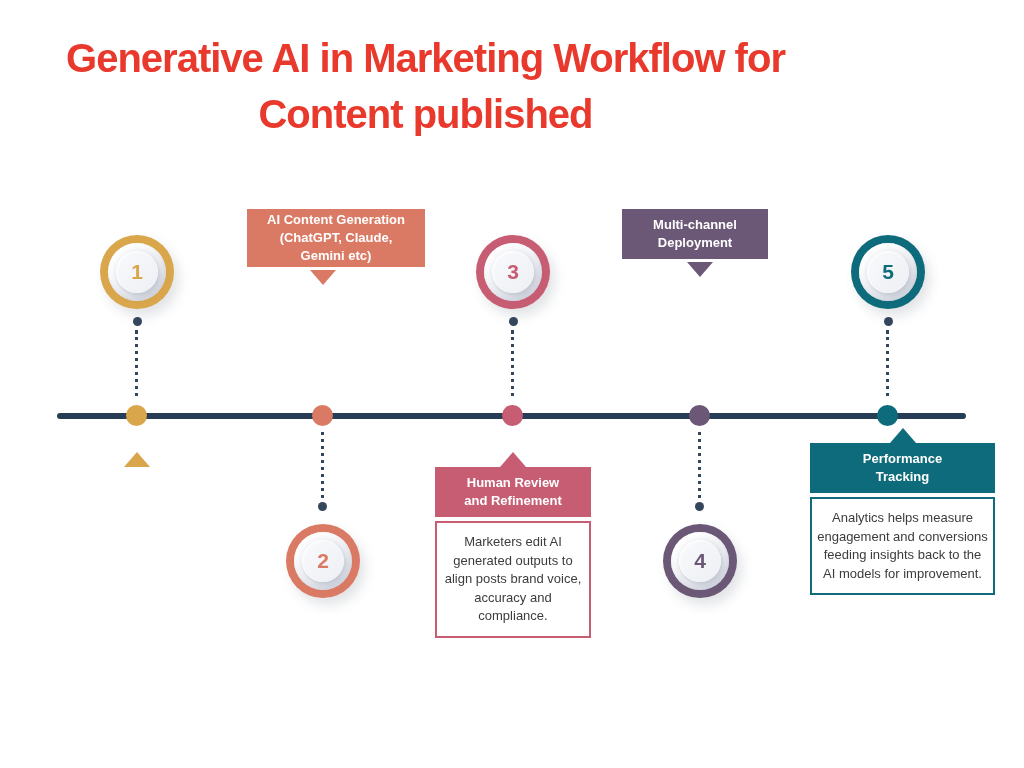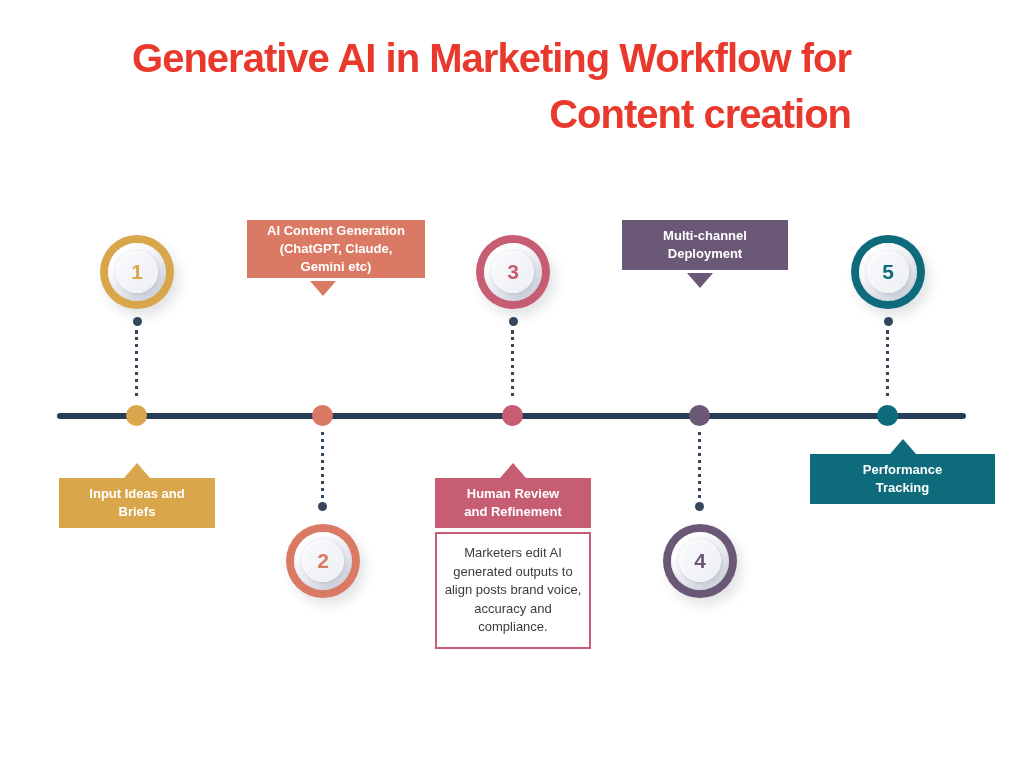--- a/index.html
+++ b/index.html
@@ -3,21 +3,21 @@
 <meta charset="utf-8">
 <style>
   html,body{margin:0;padding:0;background:#ffffff;}
   .canvas{
     position:relative;width:1024px;height:768px;overflow:hidden;background:#ffffff;
     font-family:"Liberation Sans",sans-serif;
     --conn:#34465c;
   }
   
   .title{
-    position:absolute;top:30px;left:0;width:851px;text-align:right;
+    position:absolute;top:30px;left:0;width:851px;text-align:center;
     font-weight:bold;font-size:40px;line-height:56px;letter-spacing:-1px;margin:0;
   }
   
   .timeline{
     position:absolute;left:57px;top:413px;width:909px;height:6px;border-radius:3px;
     background:#273c55;
   }
   .tl-dot{
     position:absolute;width:21px;height:21px;border-radius:50%;
     background:var(--accent);z-index:3;
@@ -41,21 +41,21 @@
     box-shadow:inset -2px -3px 5px rgba(188,193,208,0.55), inset 2px 3px 4px rgba(255,255,255,0.95);
   }
   .disc-inner{
     position:absolute;inset:8px;border-radius:50%;
     background:linear-gradient(135deg,#f9fafc,#edeff4);
     box-shadow:2px 3px 6px rgba(138,146,164,0.5), inset 1px 1px 2px #ffffff;
     display:flex;align-items:center;justify-content:center;
   }
   .num{font-weight:bold;font-size:21px;color:var(--accent);}
   
-  .card{position:absolute;margin-top:11px;}
+  .card{position:absolute;}
   .card-title{
     min-height:50px;padding:2px 4px;box-sizing:border-box;
     background:var(--accent);color:#ffffff;font-weight:bold;font-size:13px;line-height:18px;
     display:flex;align-items:center;justify-content:center;text-align:center;white-space:pre-line;
   }
   .card-body{
     margin-top:4px;background:#ffffff;border:2px solid var(--body-border);
     padding:10px 5px;box-sizing:border-box;
     font-size:13px;line-height:18.5px;color:#3c3c3c;text-align:center;
   }
@@ -70,39 +70,37 @@
     border-left:13px solid transparent;border-right:13px solid transparent;
     border-top:15px solid var(--accent);
   }
 </style>
 </head>
 <body>
 
 <div class="canvas" style="--conn: #34465c;">
 
   <h1 class="title" style="color: rgb(232, 57, 44);"><span>Generative AI in Marketing Workflow for</span><br>
-    <span>Content creation</span></h1>
+    <span>Content published</span></h1>
 
   <div class="timeline" style="background: rgb(39, 60, 85);"></div>
 
   <div style="--accent: #d9a64c; --body-border: #d9a64c;">
     <div class="num-circle" style="left:100px;top:235px;">
       <div class="disc-outer">
         <div class="disc-inner">
           <span class="num">1</span>
         </div>
       </div>
     </div>
     <span class="conn-dot" style="left:133px;top:317px;"></span>
     <span class="conn-dash" style="left:135px;top:330px;height:70px;"></span>
     <span class="tl-dot" style="left:126px;top:405px;"></span>
     <div class="card below" style="left:59px;top:452px;width:156px;">
       <span class="arrow-up"></span>
-      <div class="card-title">Input Ideas and
-Briefs</div>
     </div>
   </div>
 
   <div style="--accent: #db7a64; --body-border: #dfa64c;">
     <div class="card above" style="left:247px;top:209px;width:178px;">
       <div class="card-title">AI Content Generation
 (ChatGPT, Claude,
 Gemini etc)</div>
       <span class="arrow-down" style="margin-left:63px;"></span>
     </div>
@@ -131,21 +129,21 @@
     <span class="tl-dot" style="left:502px;top:405px;"></span>
     <div class="card below" style="left:435px;top:452px;width:156px;">
       <span class="arrow-up"></span>
       <div class="card-title">Human Review
 and Refinement</div>
       <div class="card-body">Marketers edit AI generated outputs to align posts brand voice, accuracy and compliance.</div>
     </div>
   </div>
 
   <div style="--accent: #6b5876; --body-border: #6b5876;">
-    <div class="card above" style="left:622px;top:209px;width:166px;">
+    <div class="card above" style="left:622px;top:209px;width:146px;">
       <div class="card-title">Multi-channel
 Deployment</div>
       <span class="arrow-down" style="margin-left:65px;"></span>
     </div>
     <span class="tl-dot" style="left:689px;top:405px;"></span>
     <span class="conn-dash" style="left:698px;top:432px;height:68px;"></span>
     <span class="conn-dot" style="left:695px;top:502px;"></span>
     <div class="num-circle" style="left:663px;top:524px;">
       <div class="disc-outer">
         <div class="disc-inner">
@@ -163,16 +161,17 @@
         </div>
       </div>
     </div>
     <span class="conn-dot" style="left:884px;top:317px;"></span>
     <span class="conn-dash" style="left:886px;top:330px;height:70px;"></span>
     <span class="tl-dot" style="left:877px;top:405px;"></span>
     <div class="card below" style="left:810px;top:428px;width:185px;">
       <span class="arrow-up"></span>
       <div class="card-title">Performance
 Tracking</div>
+      <div class="card-body">Analytics helps measure engagement and conversions feeding insights back to the AI models for improvement.</div>
     </div>
   </div>
 
 </div>
 
 </body></html>

